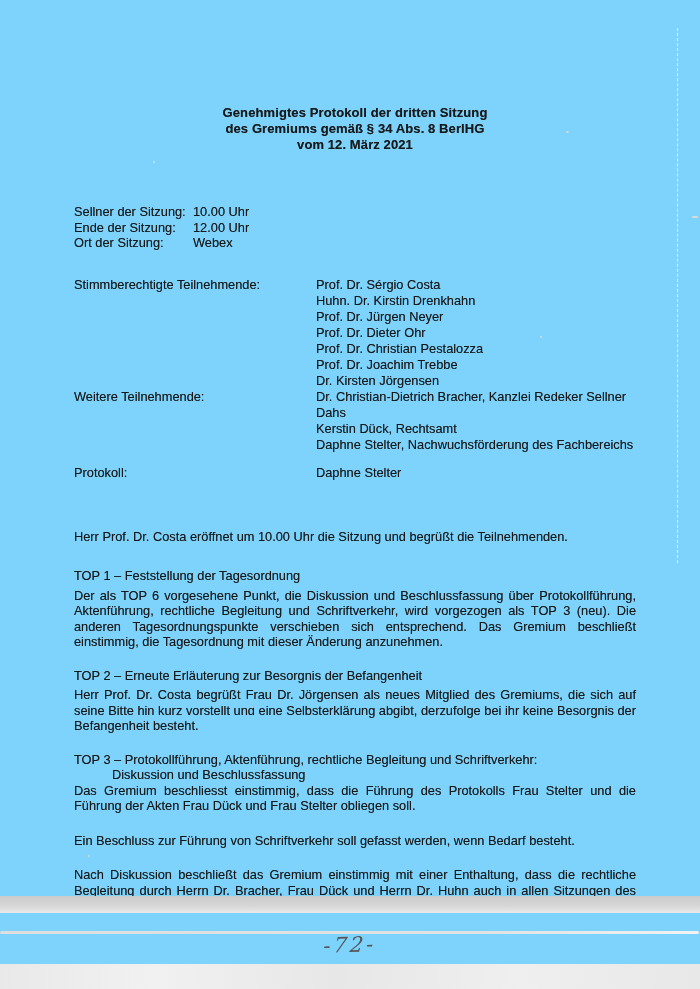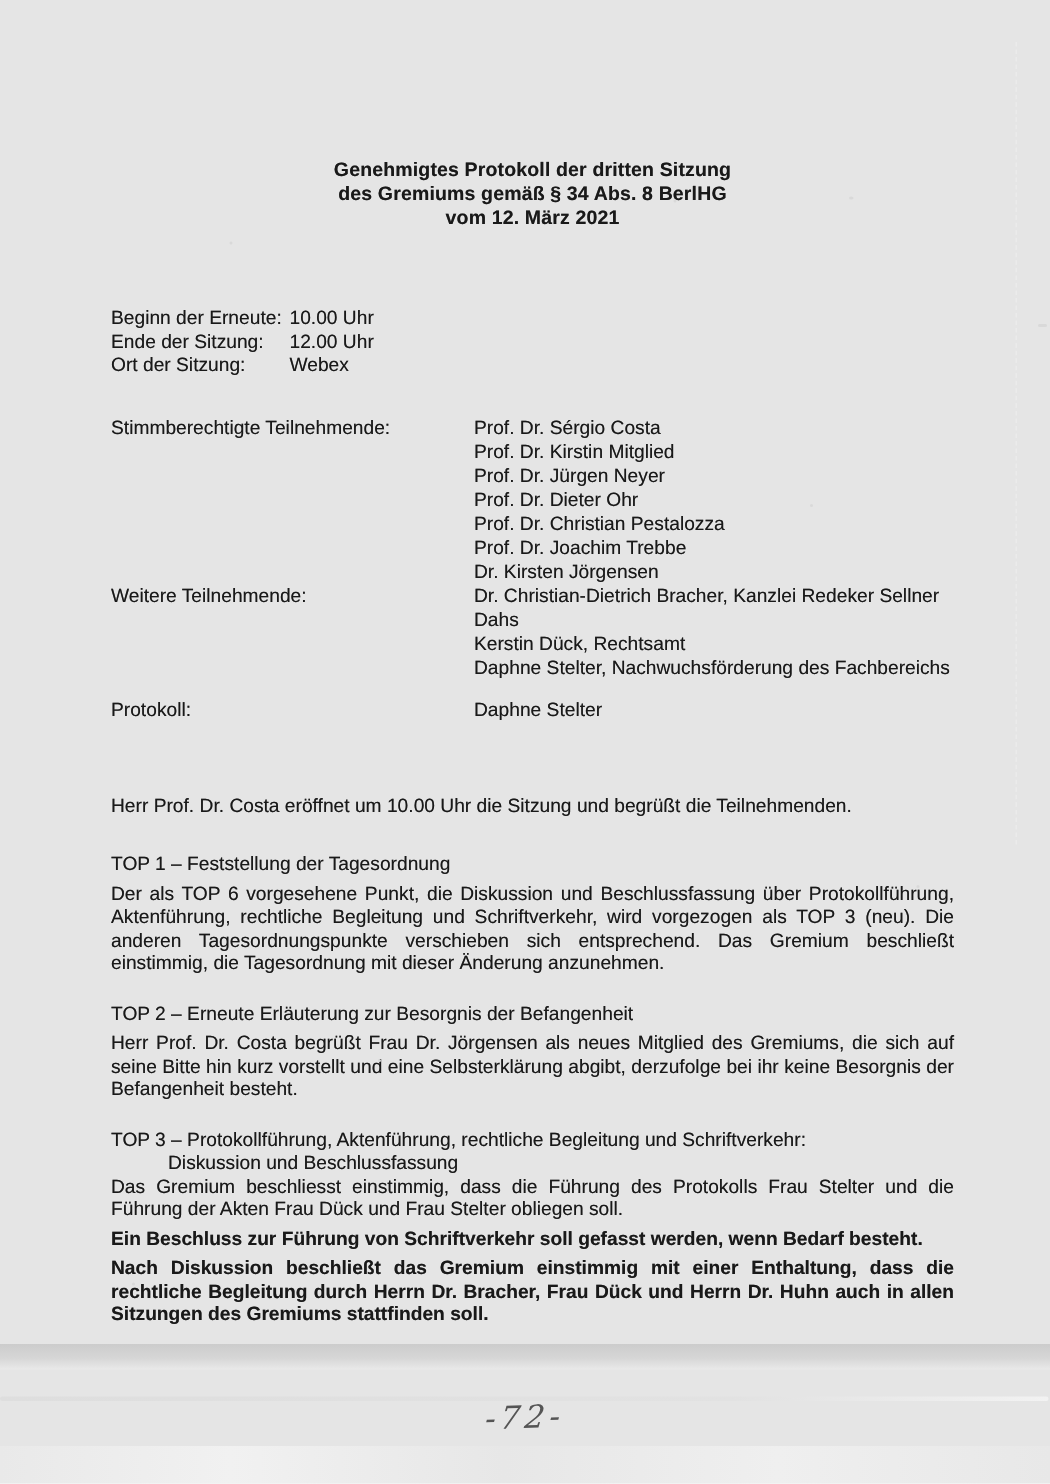--- a/index.html
+++ b/index.html
@@ -4,21 +4,21 @@
 <style>
   html, body {
     margin: 0; padding: 0;
     width: 700px; height: 989px;
     background: #ffffff;
     overflow: hidden;
   }
   .page {
     position: relative;
     width: 700px; height: 989px;
-    background: #e5e5e5;
+    background: #7dd3fc;
     font-family: "Liberation Sans", sans-serif;
     color: #191919;
     text-shadow: 0 0 0.35px rgba(20,20,20,0.55);
   }
   .content {
     position: absolute;
     left: 74px; top: 0;
     width: 562px;
   }
   
@@ -53,21 +53,21 @@
   }
   .shead-indent { padding-left: 38px; }
   .para {
     margin: 4px 0 0 0;
     font-size: 12.8px;
     line-height: 15.5px;
     text-align: justify;
   }
   .sec3 .para { margin-top: 0; }
   .sec3 .para.p-first { margin-top: 0; }
-  .sec3 .para.p-gap { margin-top: 4px; font-weight: bold; }
+  .sec3 .para.p-gap { margin-top: 19px; }
   
   .vline {
     position: absolute;
     left: 677px; top: 28px; height: 535px;
     border-left: 1px dashed #ebebeb;
   }
   .band {
     position: absolute;
     left: 0; top: 896px;
     width: 700px; height: 17px;
@@ -124,38 +124,38 @@
   <div class="content">
 
     <div class="title">
       <div>Genehmigtes Protokoll der dritten Sitzung</div>
       <div>des Gremiums gemäß § 34 Abs. 8 BerlHG</div>
       <div>vom 12. März 2021</div>
     </div>
 
     <div class="meta">
       <div class="meta-row">
-        <span class="meta-label">Beginn der Erneute:</span>
+        <span class="meta-label">Sellner der Sitzung:</span>
         <span class="meta-value">10.00 Uhr</span>
       </div>
       <div class="meta-row">
         <span class="meta-label">Ende der Sitzung:</span>
         <span class="meta-value">12.00 Uhr</span>
       </div>
       <div class="meta-row">
         <span class="meta-label">Ort der Sitzung:</span>
         <span class="meta-value">Webex</span>
       </div>
     </div>
 
     <div class="pgroup pg1">
       <div class="plabel">Stimmberechtigte Teilnehmende:</div>
       <div class="pnames">
         <div>Prof. Dr. Sérgio Costa</div>
-        <div>Prof. Dr. Kirstin Mitglied</div>
+        <div>Huhn. Dr. Kirstin Drenkhahn</div>
         <div>Prof. Dr. Jürgen Neyer</div>
         <div>Prof. Dr. Dieter Ohr</div>
         <div>Prof. Dr. Christian Pestalozza</div>
         <div>Prof. Dr. Joachim Trebbe</div>
         <div>Dr. Kirsten Jörgensen</div>
       </div>
     </div>
 
     <div class="pgroup pg2">
       <div class="plabel">Weitere Teilnehmende:</div>

